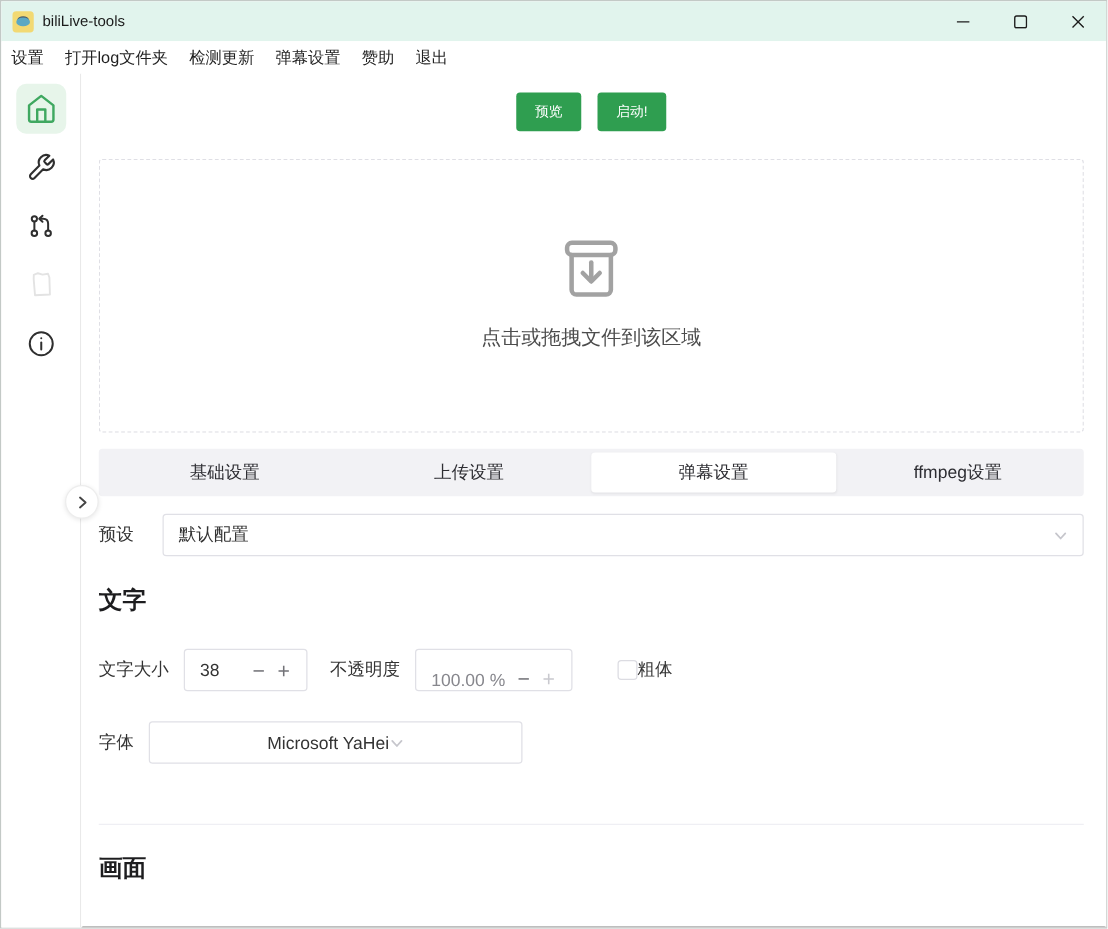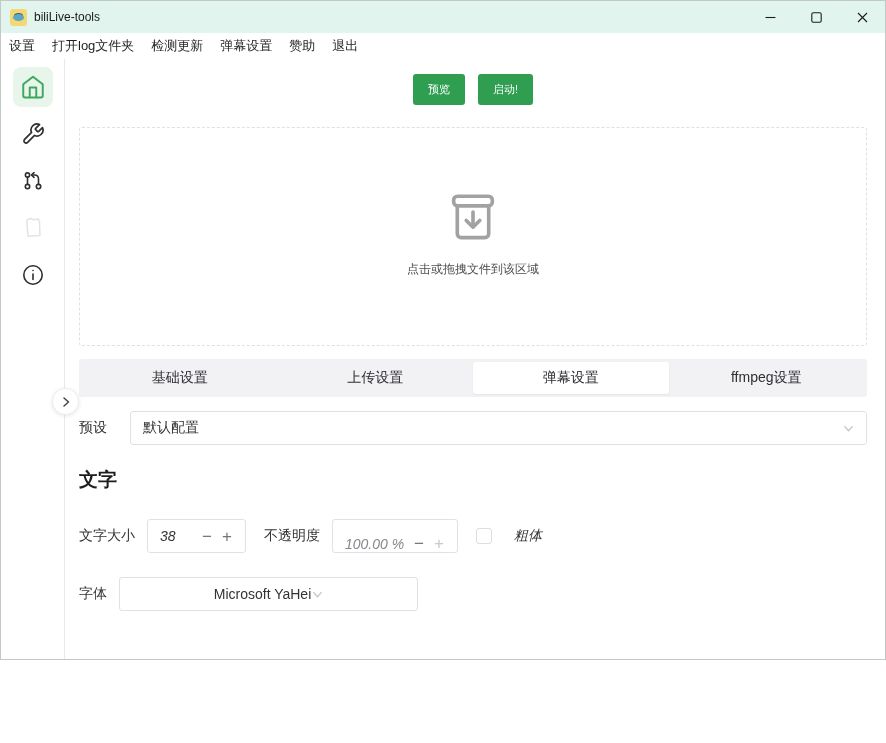--- a/index.html
+++ b/index.html
@@ -1,19 +1,19 @@
 <!DOCTYPE html>
 <html><head>
 <meta charset="utf-8">
 <style>
   * { margin: 0; padding: 0; box-sizing: border-box; }
   html,body { width: 886px; height: 743px; }
   body { font-family: "Liberation Sans", "DejaVu Sans", sans-serif; background: #fff; color: #333; }
 
-  .window { position: relative; width: 886px; height: 660px; background: #fff; border: 1px solid #c3c9c6; overflow: hidden; }
+  .window { position: relative; width: 886px; height: 743px; background: #fff; border: 1px solid #c3c9c6; overflow: hidden; }
 
   
   .titlebar { height: 32px; background: #e1f4ed; display: flex; align-items: center; justify-content: space-between; }
   .titlebar-left { display: flex; align-items: center; gap: 7px; padding-left: 9px; }
   .app-icon { width: 17px; height: 17px; border-radius: 3px; background: #f2d973; position: relative; overflow: hidden; flex: 0 0 auto; }
   .app-icon .blob { position: absolute; left: 3px; top: 5px; width: 11px; height: 7px; border-radius: 50%; background: #5aa8c4; box-shadow: 0 -2px 0 -1px #4a5a66; }
   .win-title { font-size: 12px; color: #1b1b1b; }
   .win-controls { display: flex; height: 32px; }
   .win-btn { width: 46px; height: 32px; display: flex; align-items: center; justify-content: center; cursor: pointer; }
   .win-btn svg { display: block; }
@@ -30,45 +30,45 @@
   .collapse-btn { position: absolute; left: 51px; top: 329px; width: 27px; height: 27px; background: #fff; border: 1px solid #ededed; border-radius: 50%; box-shadow: 0 1px 4px rgba(0,0,0,0.10); display: flex; align-items: center; justify-content: center; cursor: pointer; z-index: 5; }
 
   
   .main { position: relative; flex: 1 1 auto; padding: 0 18px 0 14px; background: #fff; overflow: hidden; }
 
   .btn-row { margin-top: 15px; display: flex; justify-content: center; gap: 13px; }
   .green-btn { height: 31px; padding: 0 15px; background: #2f9e50; color: #fff; font-size: 11px; border: none; border-radius: 3px; display: flex; align-items: center; cursor: pointer; font-family: inherit; }
 
   .dropzone { margin-top: 22px; height: 219px; border: 1px dashed #dfdfe5; border-radius: 3px; background: #fff; display: flex; flex-direction: column; align-items: center; justify-content: center; cursor: pointer; }
   .dropzone .dz-icon { margin-top: -6px; }
-  .dz-title { margin-top: 10px; font-size: 12px; color: #4c4c4c; }
+  .dz-title { margin-top: 10px; font-size: 16px; color: #4c4c4c; }
   .dz-sub { margin-top: 14px; font-size: 13px; color: #4c4c4c; }
 
   .tabstrip { margin-top: 13px; height: 38px; background: #f2f2f5; border-radius: 3px; display: flex; padding: 3px; }
   .tab { flex: 1 1 0; display: flex; align-items: center; justify-content: center; font-size: 14px; color: #2e2e33; border-radius: 3px; cursor: pointer; }
   .tab.active { background: #fff; box-shadow: 0 1px 2px rgba(0,0,0,0.06); }
 
   .preset-row { margin-top: 14px; display: flex; align-items: center; gap: 23px; }
   .field-label { font-size: 14px; color: #333; white-space: nowrap; }
   .select { height: 34px; border: 1px solid #e0e0e6; border-radius: 3px; background: #fff; display: flex; align-items: center; justify-content: space-between; padding: 0 11px 0 12px; font-size: 14px; color: #333; cursor: pointer; }
   .select.grow { flex: 1 1 auto; }
 
   .section-h { margin-top: 22px; font-size: 19px; font-weight: bold; color: #1d1d1f; }
 
   .ctrl-row { margin-top: 26px; display: flex; align-items: center; }
   .stepper { height: 34px; border: 1px solid #e0e0e6; border-radius: 3px; background: #fff; display: flex; align-items: center; }
-  .stepper .val { font-size: 14px; color: #333; padding-left: 12px; flex: 1 1 auto; font-style: italic; }
+  .stepper .val { font-size: 14px; color: #333; padding-left: 12px; flex: 1 1 auto; }
   .stepper .sbtn { font-size: 17px; color: #737378; width: 20px; text-align: center; cursor: pointer; line-height: 1; }
   .stepper.w1 { width: 99px; margin-left: 12px; }
   .stepper.w2 { width: 126px; margin-left: 12px; align-items: flex-end; }
   .stepper .val.dim { color: #87878d; }
   .stepper .sbtn.disabled { color: #c9c9cf; cursor: default; }
   .stepper { padding-right: 8px; }
   .lbl-gap { margin-left: 18px; text-align: right; }
-  .checkbox-wrap { margin-left: 18px; display: flex; align-items: center; gap: 22px; cursor: pointer; font-style: italic; }
+  .checkbox-wrap { margin-left: 36px; display: flex; align-items: center; gap: 0; cursor: pointer; }
   .checkbox { width: 16px; height: 16px; border: 1px solid #dcdce2; border-radius: 3px; background: #fff; }
 
   .font-row { margin-top: 24px; display: flex; align-items: center; gap: 12px; }
   .font-row .select { width: 299px; justify-content: center; }
 
   .divider { margin-top: 48px; border-top: 1px solid #efeff4; height: 0; }
 
   .h-scrollbar { position: absolute; left: 0; right: 0; bottom: 0; height: 3px; background: #a9a9a9; border-radius: 2px; }
 </style>
 </head>

